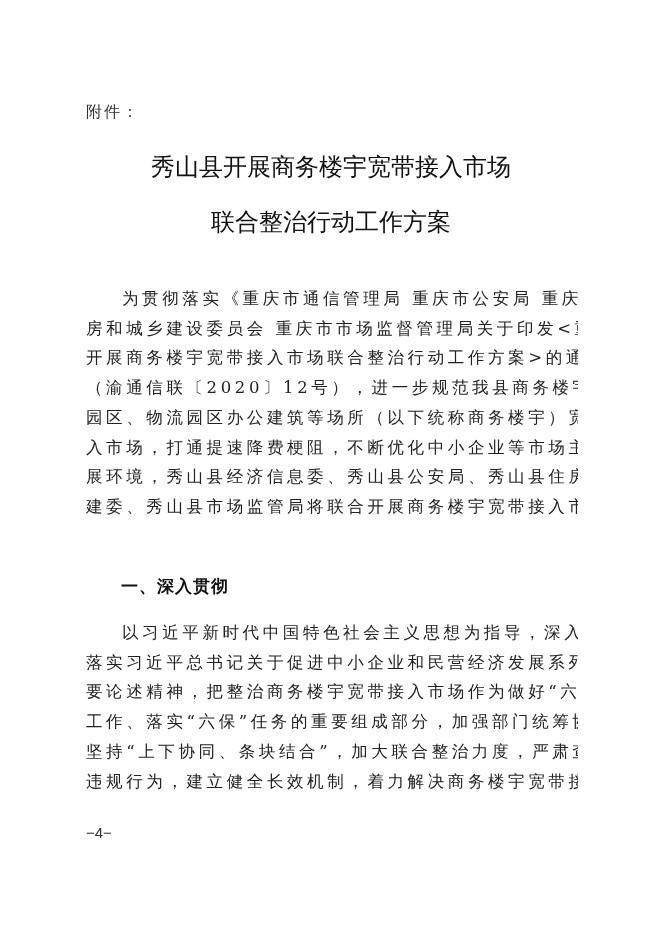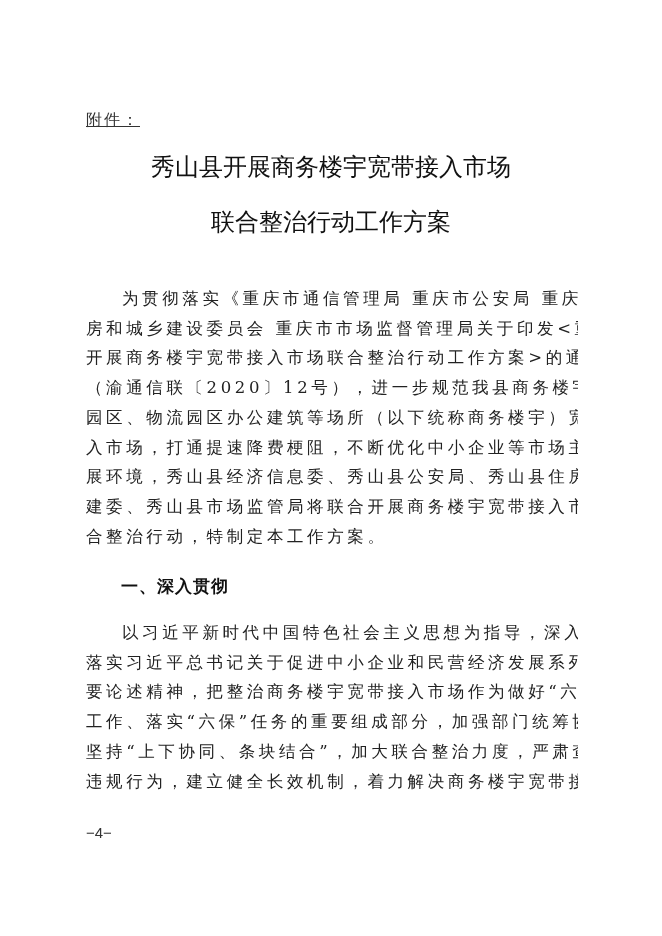--- a/index.html
+++ b/index.html
@@ -1,18 +1,18 @@
 <!DOCTYPE html>
 <html><head>
 <meta charset="utf-8">
 <style>
   html, body { margin: 0; padding: 0; background: #ffffff; }
   body { width: 662px; height: 936px; position: relative; overflow: hidden;
          font-family: "DejaVu Serif", "Liberation Serif", serif; color: #222; }
-  .attach { position: absolute; left: 86px; top: 110px; font-size: 16px; letter-spacing: 2px; color: #333; text-decoration: underline; }
+  .attach { position: absolute; left: 86px; top: 102px; font-size: 16px; letter-spacing: 2px; color: #333; }
   .title { position: absolute; left: 0; width: 662px; text-align: center;
            font-family: "DejaVu Sans", "Liberation Sans", sans-serif;
            font-size: 24px; color: #111; letter-spacing: 0px; }
   .title.l1 { top: 151px; }
   .title.l2 { top: 206px; }
   .para { position: absolute; left: 86px; width: 492px; font-size: 16.5px;
           line-height: 29.7px; text-align: justify; text-align-last: left;
           letter-spacing: 3.6px; color: #222; }
   .para .ln { display: block; white-space: nowrap; overflow: hidden; }
   .para .ln.indent { padding-left: 36px; }
@@ -34,21 +34,20 @@
 
 <div class="para p1">
   <span class="ln indent">为贯彻落实《重庆市通信管理局 重庆市公安局 重庆市住</span>
   <span class="ln">房和城乡建设委员会 重庆市市场监督管理局关于印发&lt;重庆市</span>
   <span class="ln">开展商务楼宇宽带接入市场联合整治行动工作方案&gt;的通知》</span>
   <span class="ln">（渝通信联〔2020〕12号），进一步规范我县商务楼宇、工业</span>
   <span class="ln">园区、物流园区办公建筑等场所（以下统称商务楼宇）宽带接</span>
   <span class="ln">入市场，打通提速降费梗阻，不断优化中小企业等市场主体发</span>
   <span class="ln">展环境，秀山县经济信息委、秀山县公安局、秀山县住房城乡</span>
   <span class="ln">建委、秀山县市场监管局将联合开展商务楼宇宽带接入市场联</span>
-  <span class="ln">合整治行动，特制定本工作方案。</span>
 </div>
 
 <div class="heading">一、深入贯彻</div>
 
 <div class="para p2">
   <span class="ln indent">以习近平新时代中国特色社会主义思想为指导，深入贯彻</span>
   <span class="ln">落实习近平总书记关于促进中小企业和民营经济发展系列重</span>
   <span class="ln">要论述精神，把整治商务楼宇宽带接入市场作为做好“六稳”</span>
   <span class="ln">工作、落实“六保”任务的重要组成部分，加强部门统筹协调，</span>
   <span class="ln">坚持“上下协同、条块结合”，加大联合整治力度，严肃查处</span>

